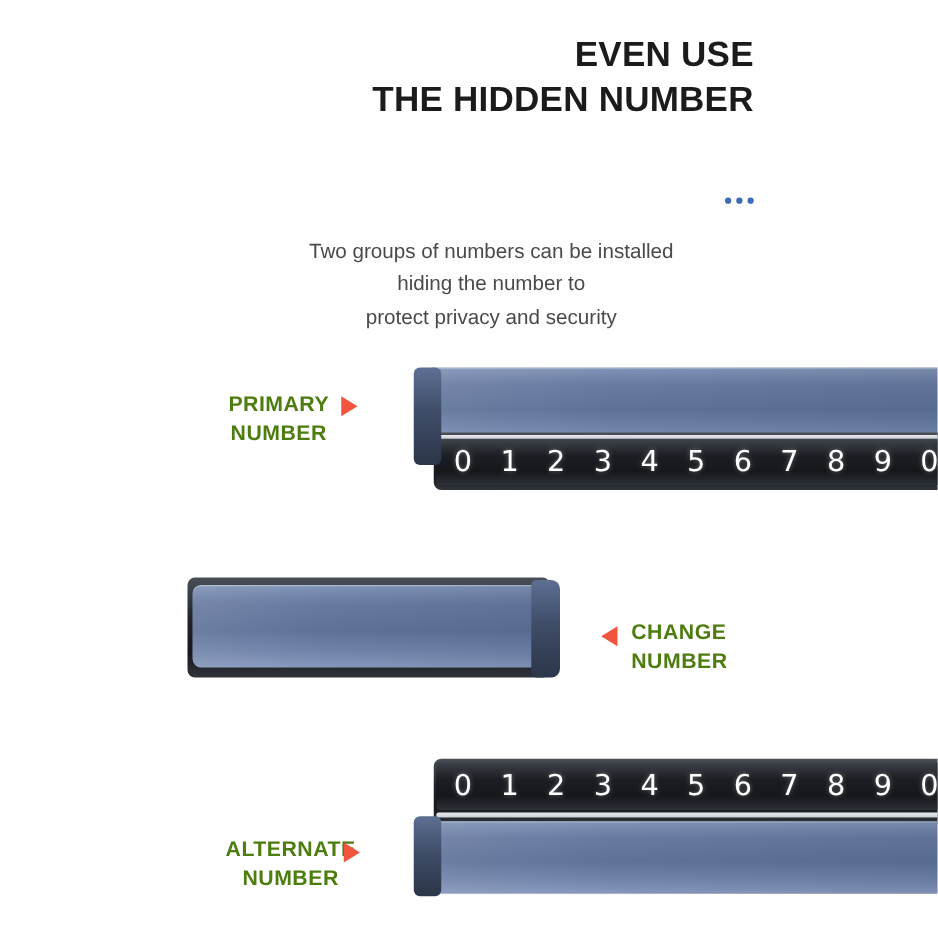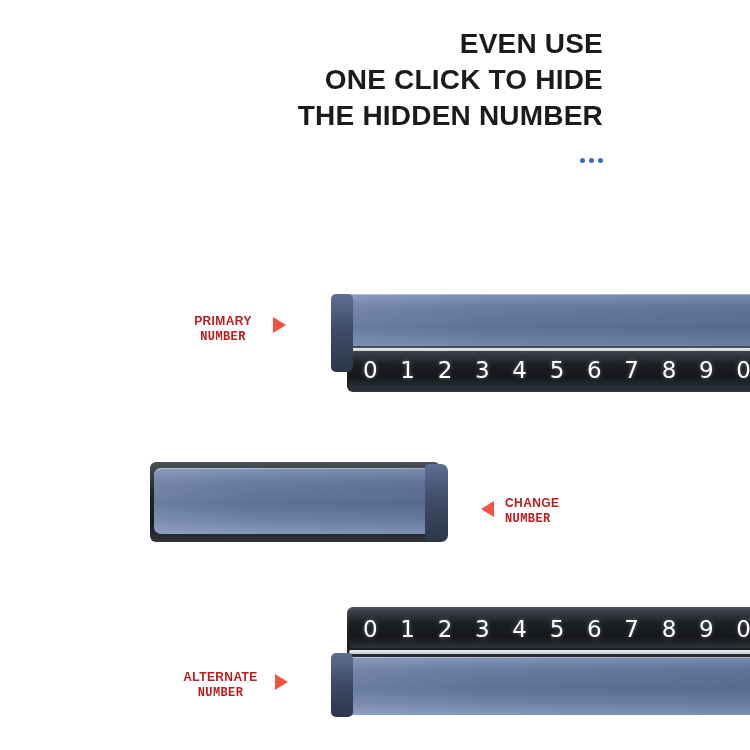--- a/index.html
+++ b/index.html
@@ -65,27 +65,27 @@
     color: #4a4a4a;
     font-size: 16.5px;
     line-height: 1.6;
   }
   .subtitle span { display: block; white-space: nowrap; }
 
   
   .label {
     position: absolute;
     font-weight: bold;
-    font-size: 12px;
-    color: #b91c1c;
+    font-size: 17px;
+    color: #4d7c0f;
     letter-spacing: 0.4px;
     line-height: 1.35;
     text-align: center;
   }
-  .label .l2 { display: block; font-family: Liberation Mono, monospace; }
+  .label .l2 { display: block; }
 
   .arrow {
     position: absolute;
     width: 0;
     height: 0;
     border-top: 8px solid transparent;
     border-bottom: 8px solid transparent;
   }
   .arrow.right {
     border-left: 13px solid #f1543f;
@@ -158,30 +158,34 @@
   }
 
 </style>
 </head>
 <body>
 
 <div class="page">
 
   <div class="headline">
     <span class="line">EVEN USE</span>
-    <span class="line">ONE CLICK TO HIDE</span>
     <span class="line">THE HIDDEN NUMBER</span>
   </div>
 
   <div class="dots">
     <i></i>
     <i></i>
     <i></i>
   </div>
 
+  <div class="subtitle">
+    <span>Two groups of numbers can be installed</span>
+    <span>hiding the number to</span>
+    <span>protect privacy and security</span>
+  </div>
 
   <div class="label" style="left:160px; top:313px; width:100px;">
     <span>PRIMARY</span>
     <span class="l2">NUMBER</span>
   </div>
   <div class="arrow right" style="left:260px; top:317px;"></div>
 
   <div class="device" style="left:318px; top:294px; width:432px; height:104px;">
 
     <div class="plate-body" style="left:8px; top:0px; width:424px; height:62px;"></div>
@@ -213,21 +217,21 @@
 
     <div class="hinge" style="left:275px; top:2px; width:23px; height:78px; border-radius:4px 7px 7px 4px;"></div>
   </div>
 
   <div class="arrow left" style="left:468px; top:501px;"></div>
   <div class="label" style="left:492px; top:495px; width:100px; text-align:left;">
     <span>CHANGE</span>
     <span class="l2">NUMBER</span>
   </div>
 
-  <div class="label" style="left:150px; top:669px; width:115px;">
+  <div class="label" style="left:162px; top:669px; width:115px;">
     <span>ALTERNATE</span>
     <span class="l2">NUMBER</span>
   </div>
   <div class="arrow right" style="left:262px; top:674px;"></div>
 
   <div class="device" style="left:318px; top:607px; width:432px; height:110px;">
 
     <div class="cap" style="left:16px; top:0px; width:416px; height:52px;"></div>
     <div class="num-strip" style="left:18px; top:3px; width:412px; height:38px;">
       <span class="digit">0</span>

